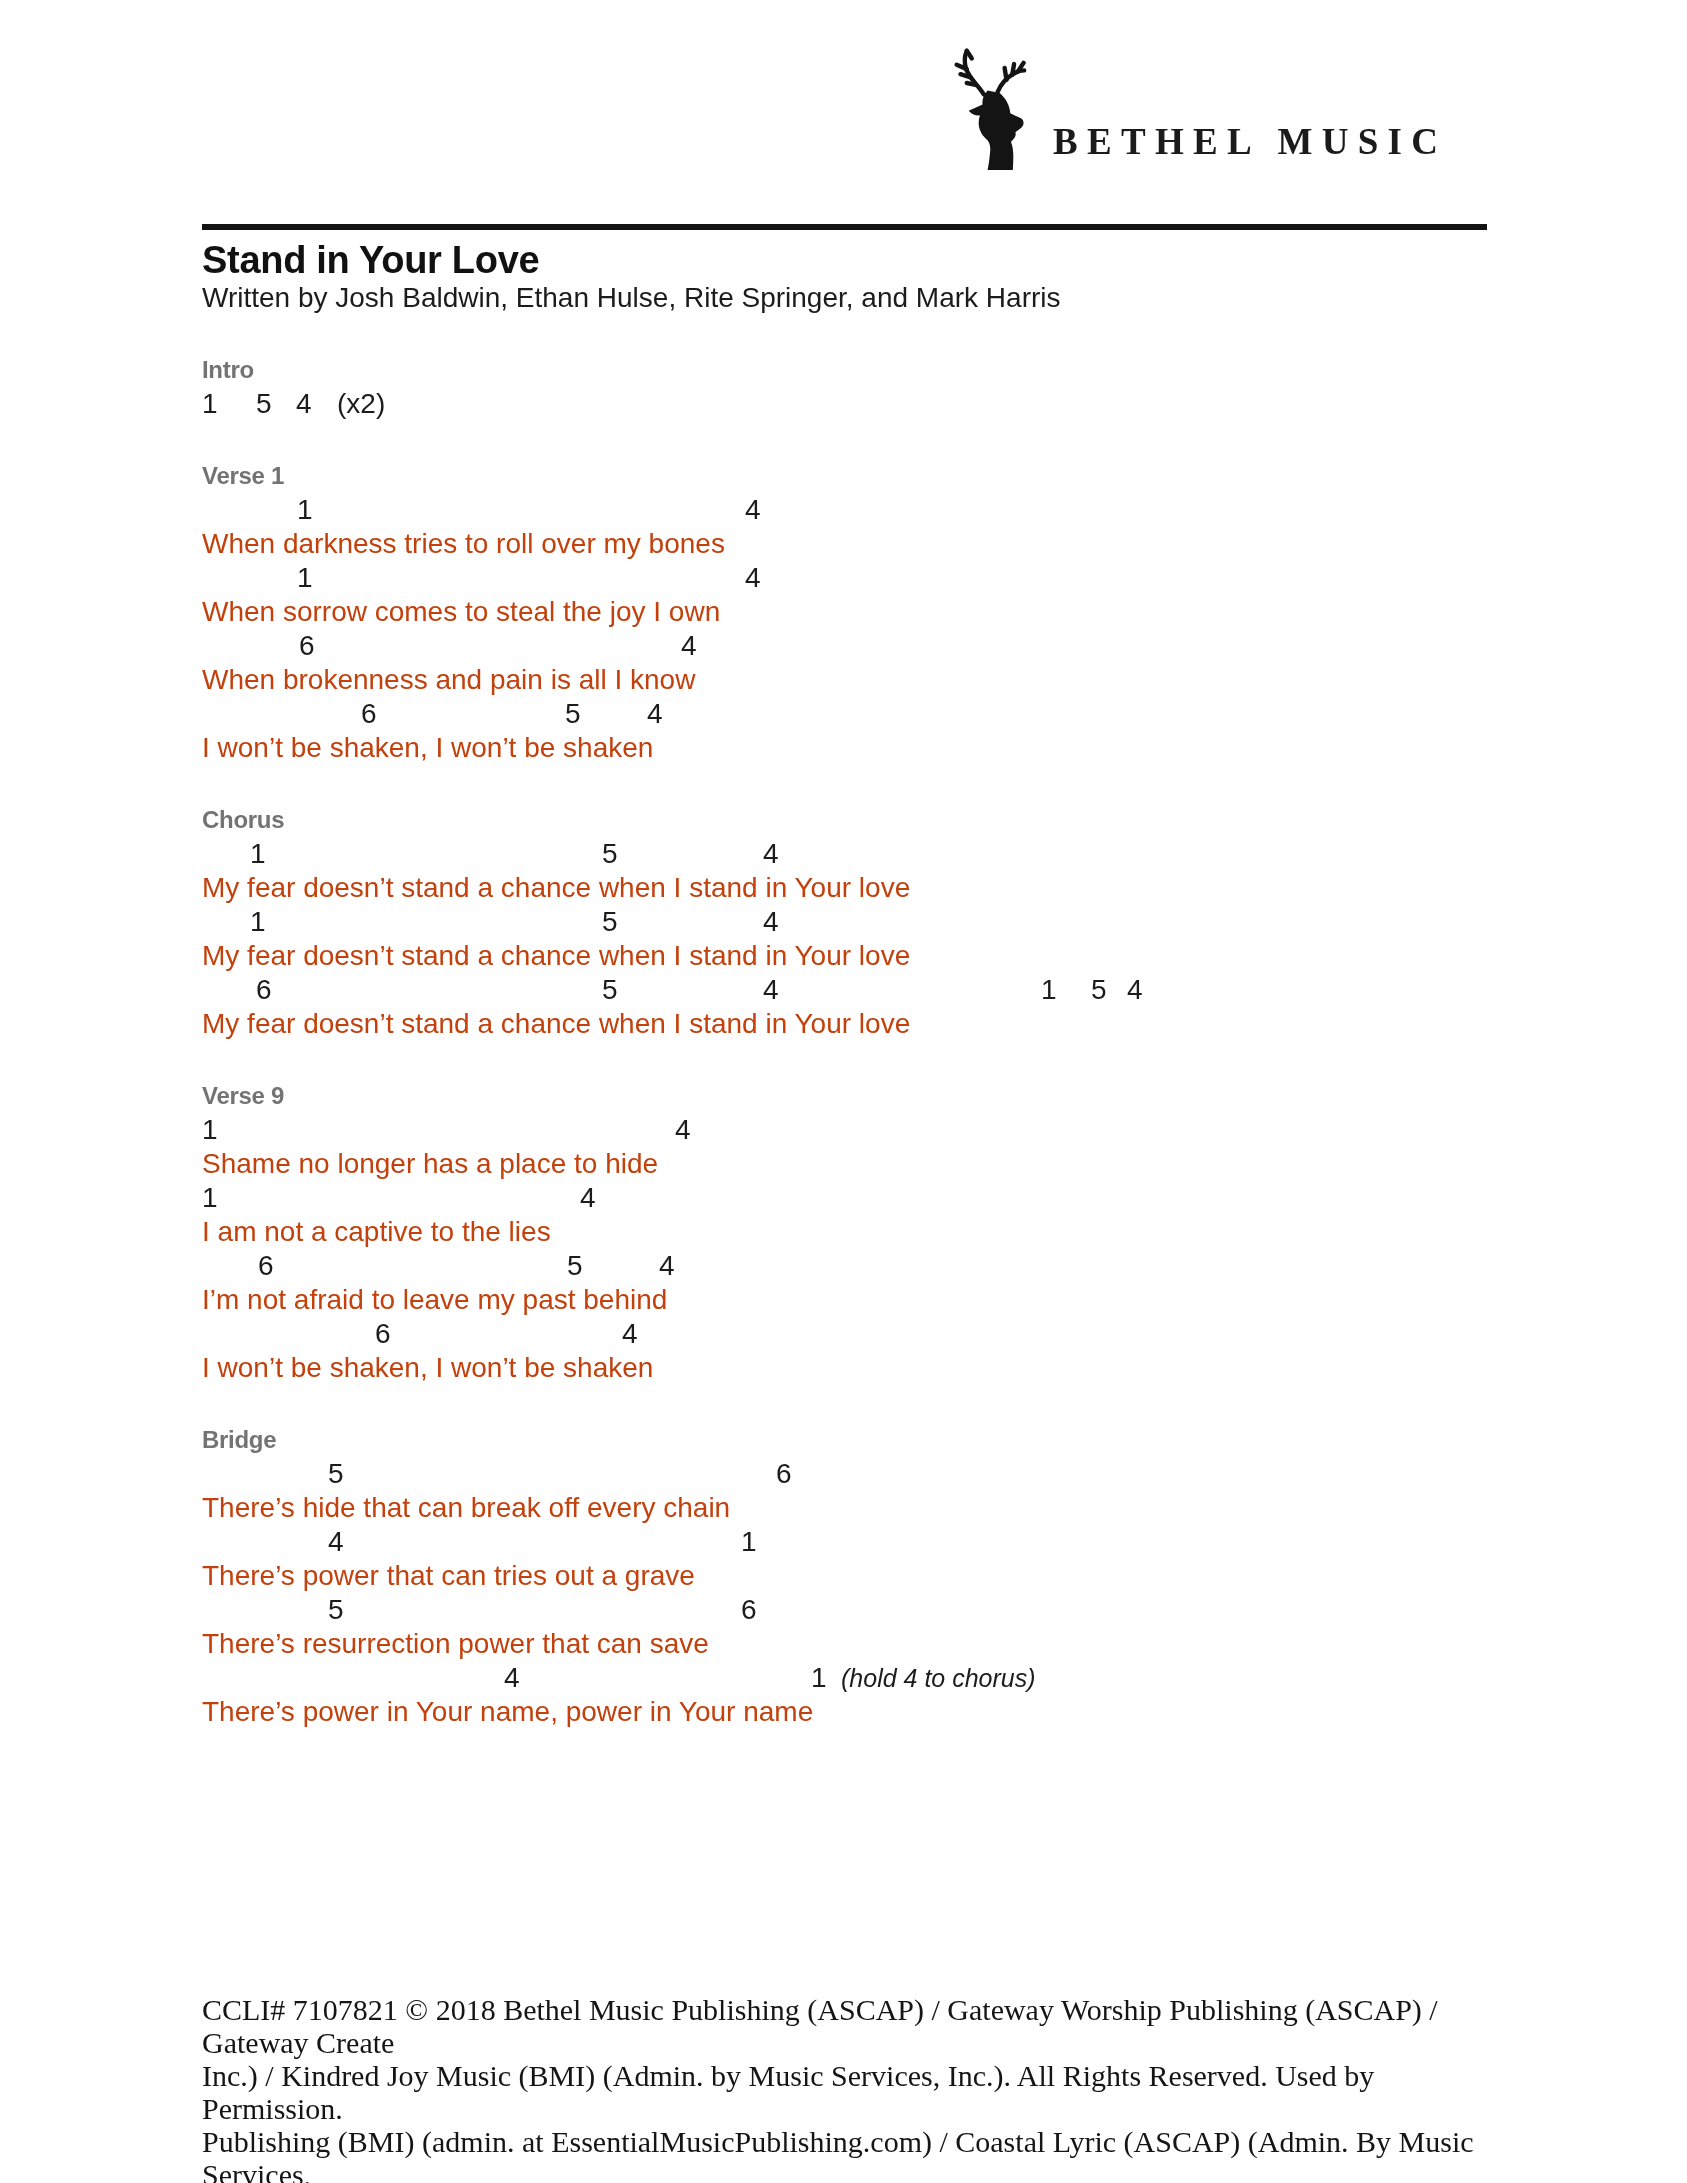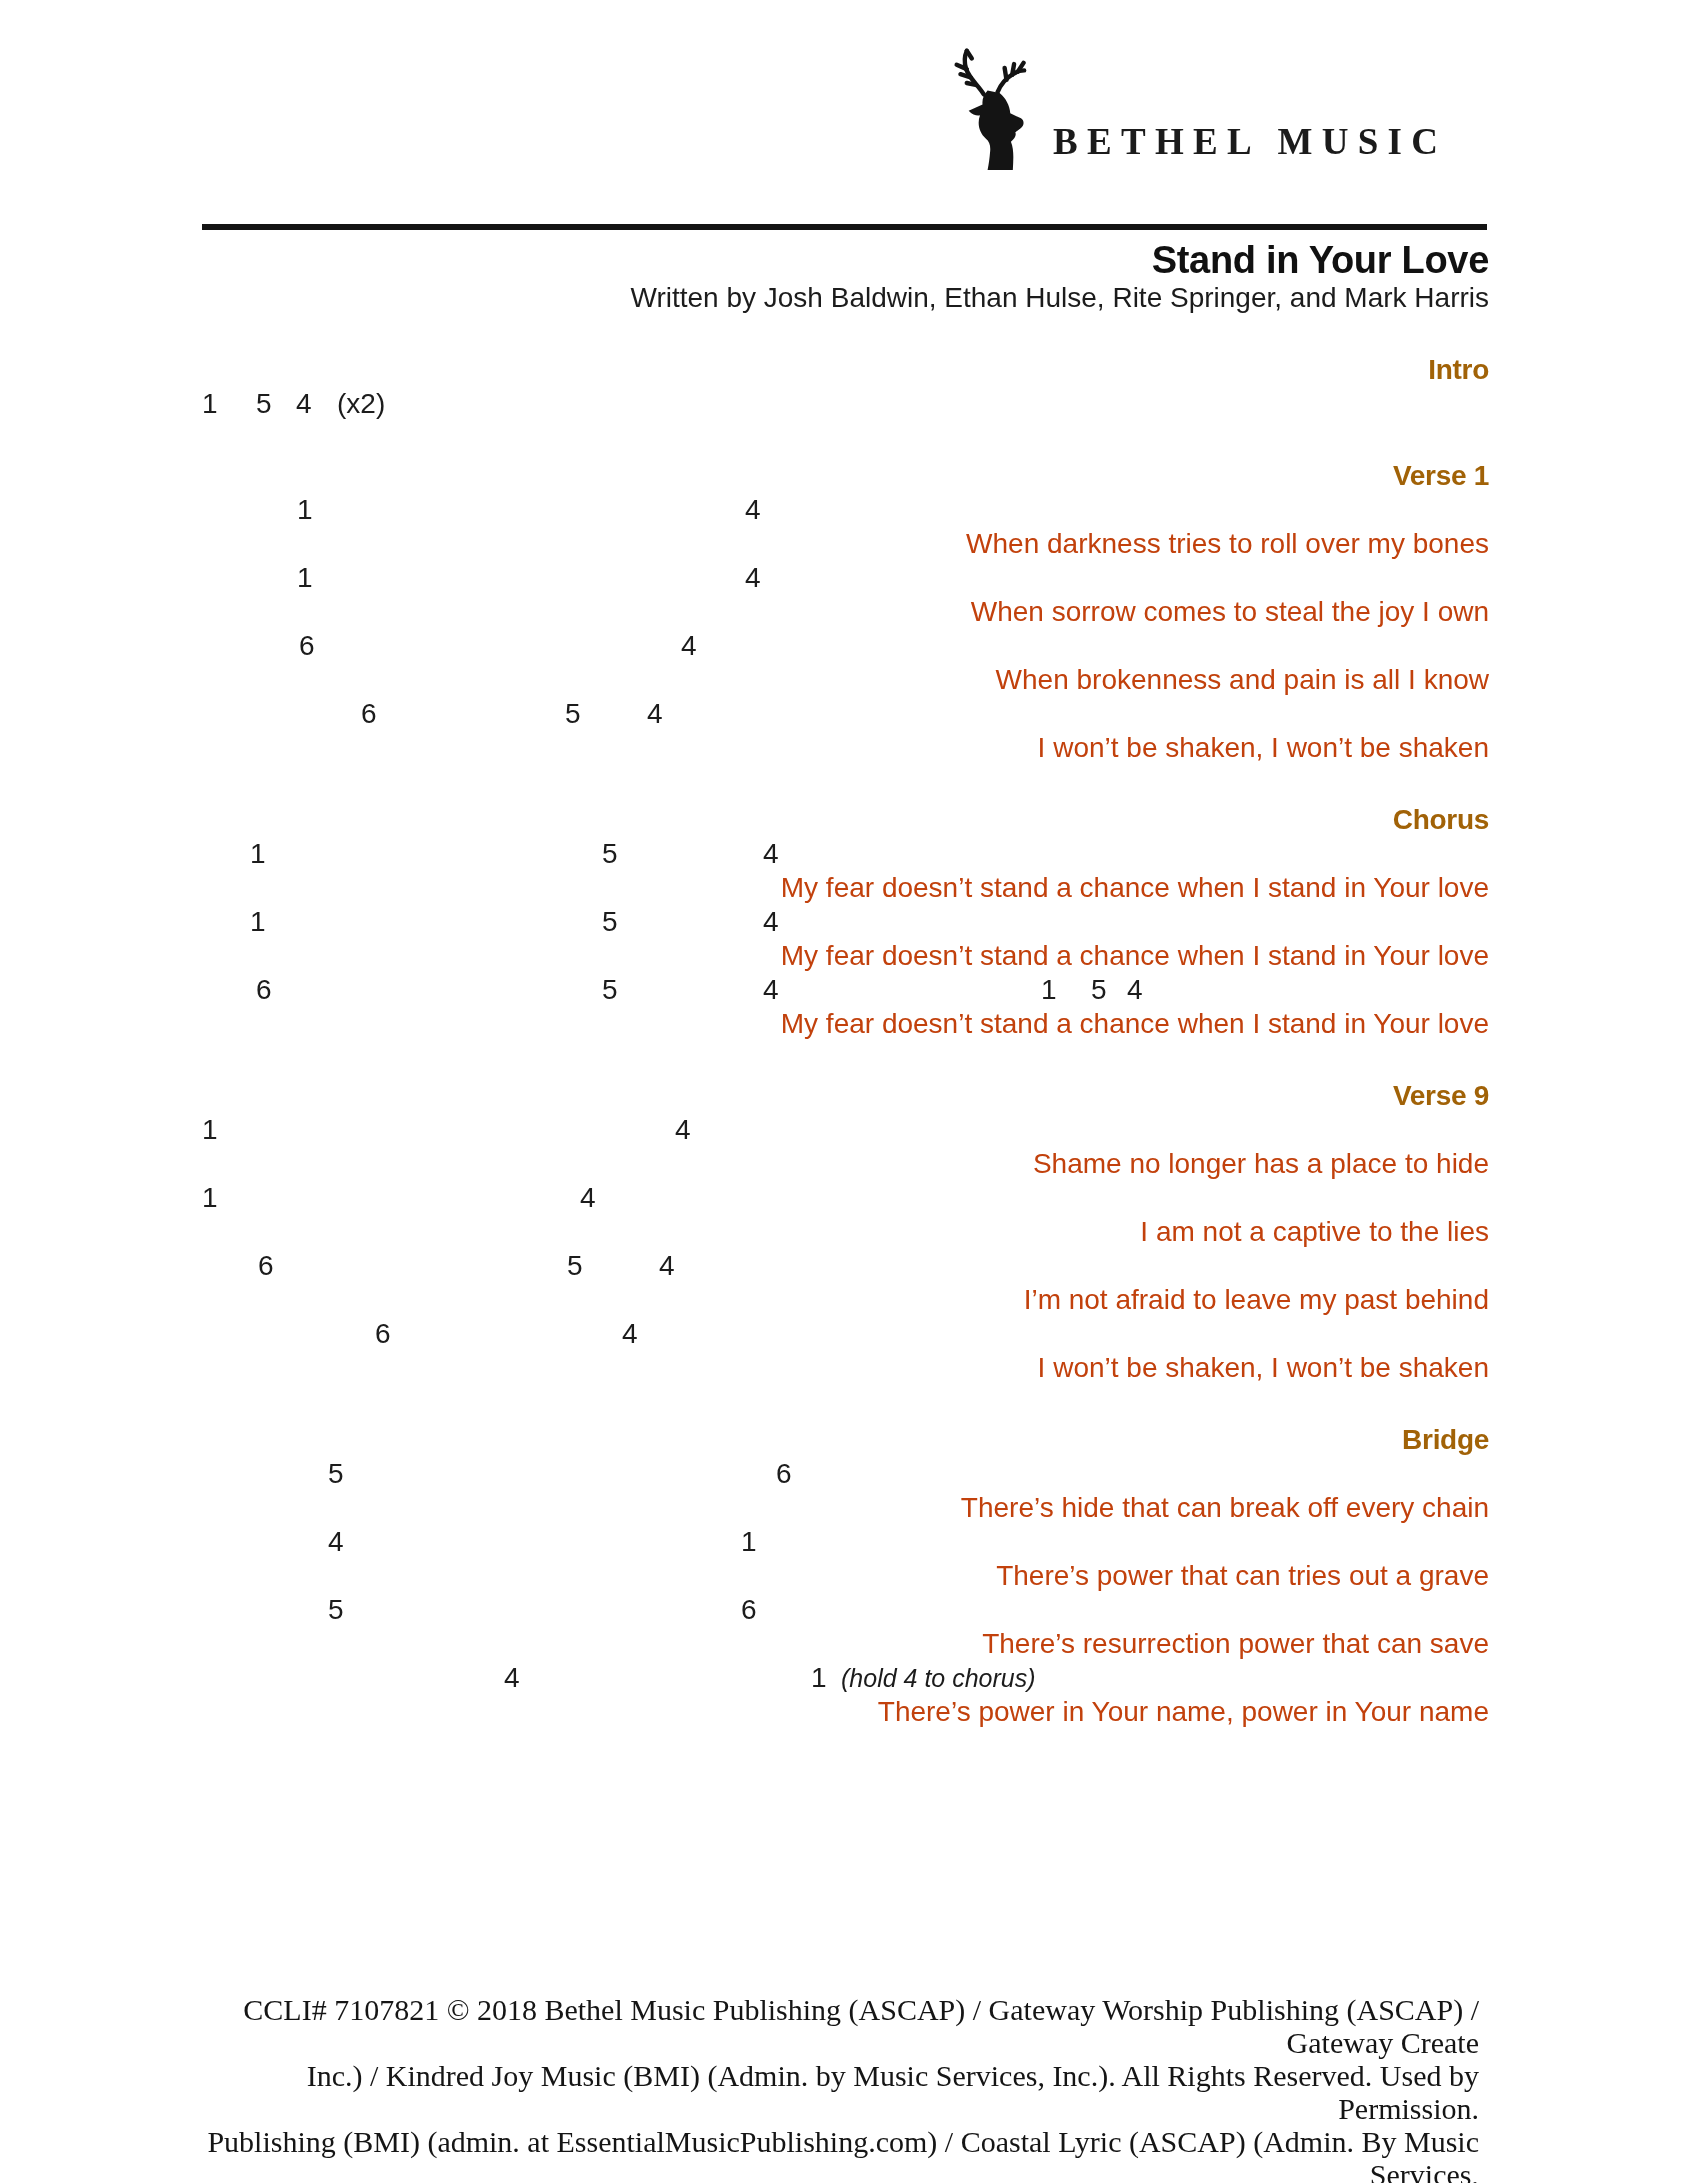--- a/index.html
+++ b/index.html
@@ -4,21 +4,20 @@
 <style>
   html,body{margin:0;padding:0;background:#ffffff;}
   .page{
     position:relative;
     width:1687px;
     height:2183px;
     background:#ffffff;
     font-family:"Liberation Sans", sans-serif;
     color:#1a1a1a;
     overflow:hidden;
-    text-align:right;
   }
 
   
   .logo{
     position:absolute;
     left:951px;
     top:46px;
     display:flex;
     align-items:flex-start;
   }
@@ -52,24 +51,24 @@
   }
   .byline{
     font-size:28px;
     line-height:34px;
     color:#1c1c1c;
   }
 
   .sec{margin-top:38px;}
   .sec-h{
     margin:0;
-    font-size:28px;
+    font-size:24px;
     line-height:34px;
     font-weight:800;
-    color:#a16207;
+    color:#737373;
     letter-spacing:-0.3px;
   }
   .chord-line{
     position:relative;
     height:34px;
     font-size:28px;
   }
   .chord{
     position:absolute;
     bottom:0;

